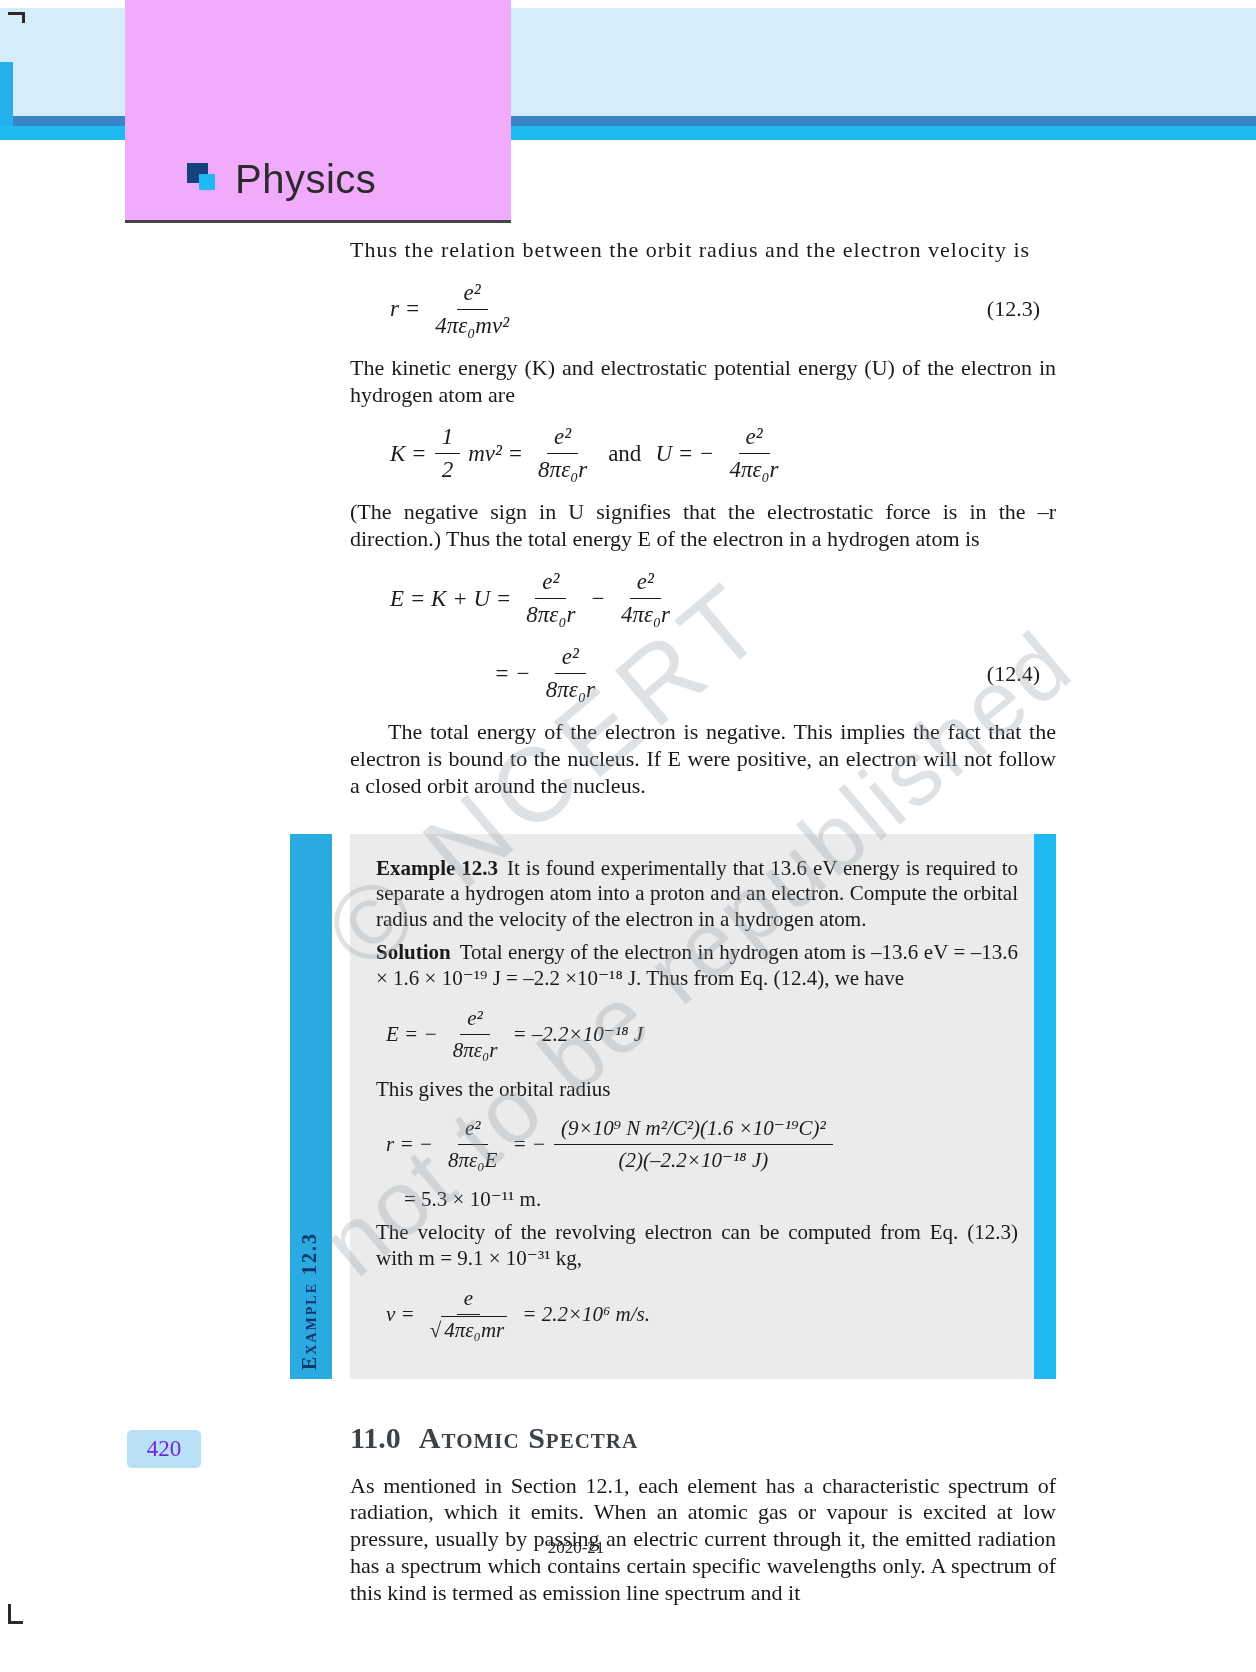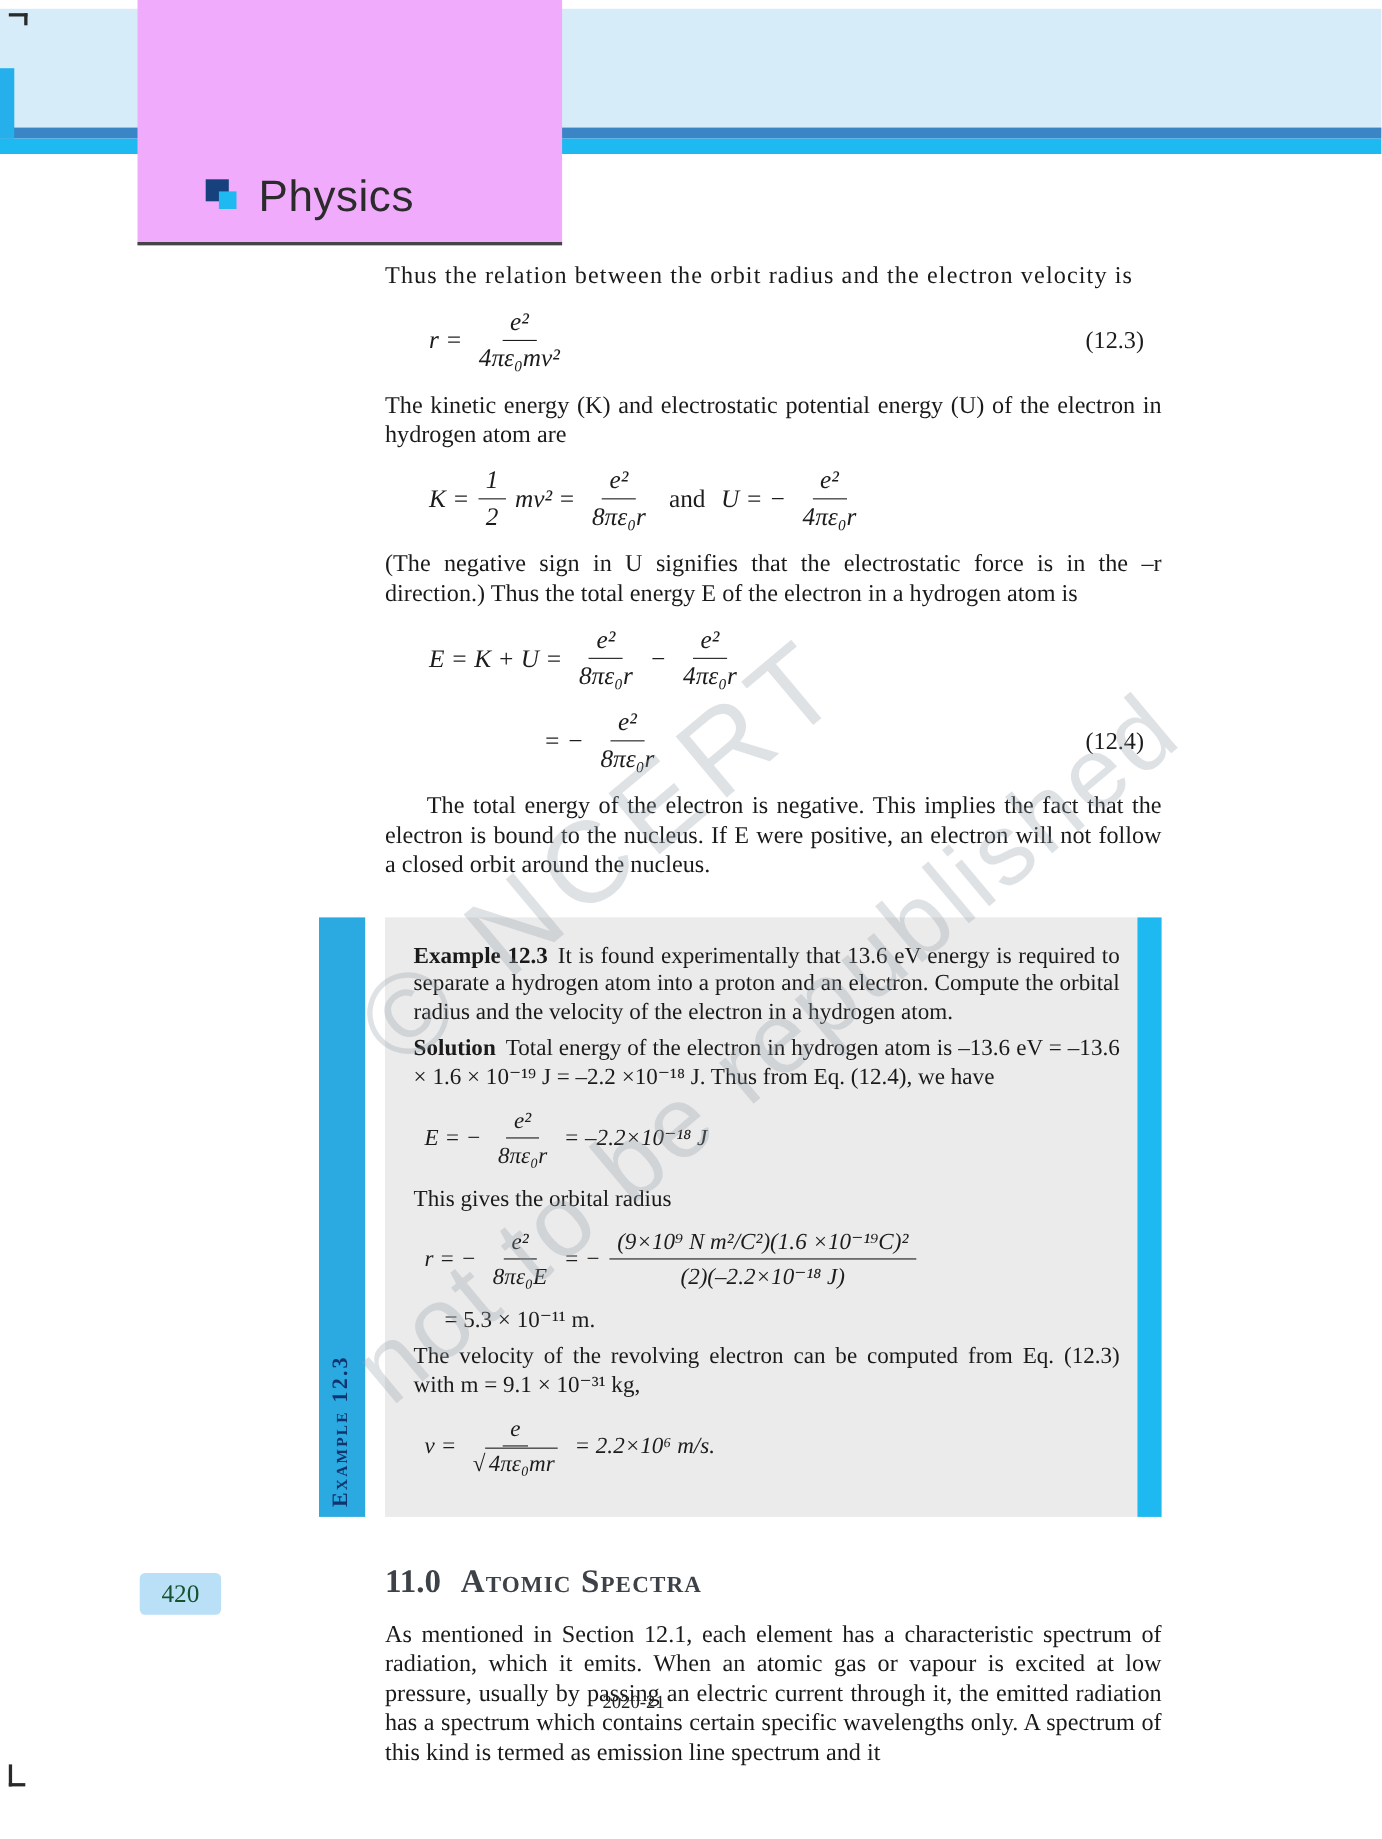--- a/index.html
+++ b/index.html
@@ -57,21 +57,21 @@
   .ex-label { margin-right:9px; }
   .ex-result { font-size:21px; padding-left:28px; margin:8px 0; }
 
   
   .sec-head { margin:42px 0 18px; font-size:30px; font-weight:700; color:#3d4248; }
   .sec-num { margin-right:18px; }
   .sec-title { font-variant:small-caps; letter-spacing:1px; }
 
   
   .page-badge { position:absolute; left:127px; top:1430px; width:74px; height:38px; background:#b9e0f7;
-    border-radius:5px; display:flex; align-items:center; justify-content:center; font-size:23px; color:#14532d; z-index:2; }
+    border-radius:5px; display:flex; align-items:center; justify-content:center; font-size:23px; color:#6d28d9; z-index:2; }
   .footer { position:absolute; left:0; top:1538px; width:1152px; text-align:center; font-size:17px; color:#222; z-index:2; }
 
   
   .watermark { position:absolute; left:70px; top:695px; width:1100px; transform:rotate(-40deg);
     text-align:center; color:#97a1ab; opacity:0.30; z-index:5; pointer-events:none;
     font-family:"Liberation Sans","DejaVu Sans",sans-serif; }
   .wm1 { font-size:105px; letter-spacing:10px; line-height:1; }
   .wm2 { font-size:92px; letter-spacing:4px; line-height:1; margin-top:135px; white-space:nowrap; }
 </style>
 </head>

